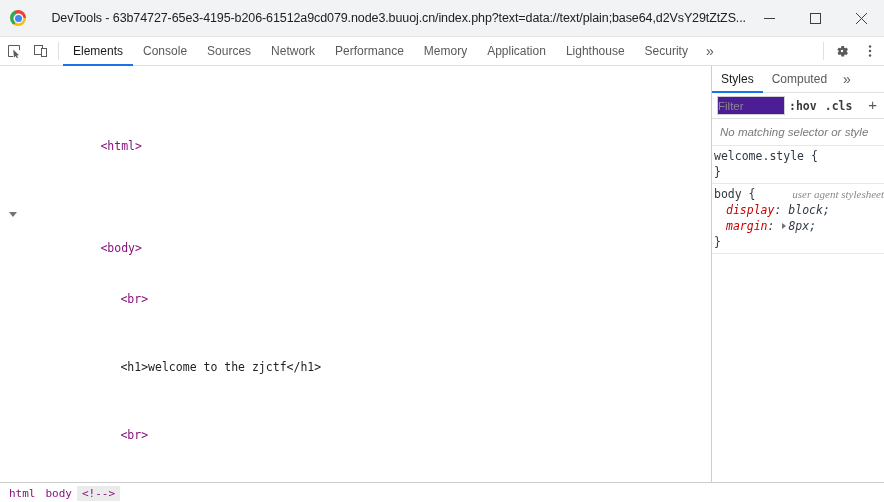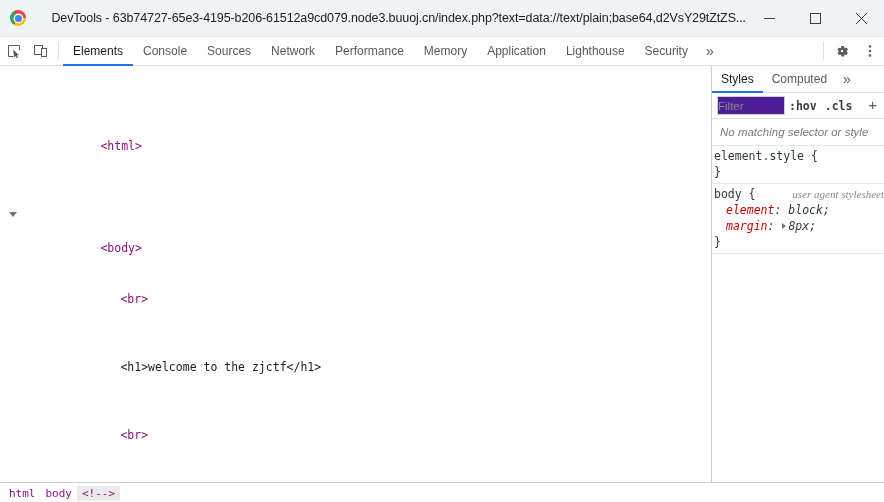--- a/index.html
+++ b/index.html
@@ -476,31 +476,31 @@
       <div class="tb-btn">.cls</div>
       <div class="spacer"></div>
       <div class="plus-btn">+</div>
     </div>
 
     <div class="styles-body">
 
       <div class="no-match">No matching selector or style</div>
 
       <div class="rule">
-        <div><span class="sel-name">element.style {</span></div>
+        <div><span class="sel-name">welcome.style {</span></div>
         <div>}</div>
       </div>
 
       <div class="rule">
         <div class="ua-row">
           <span class="sel-name ua-wrap">body {</span>
           <span class="ua-label">user agent stylesheet</span>
         </div>
         <div class="prop">
-          <span class="prop-name">element</span><span class="prop-val">: </span><span class="prop-val">block;</span>
+          <span class="prop-name">display</span><span class="prop-val">: </span><span class="prop-val">block;</span>
         </div>
         <div class="prop">
           <span class="prop-name">margin</span><span class="prop-val">: </span><span class="prop-tri"></span><span class="prop-val">8px;</span>
         </div>
         <div>}</div>
       </div>
 
     </div>
   </div>
 </div>

